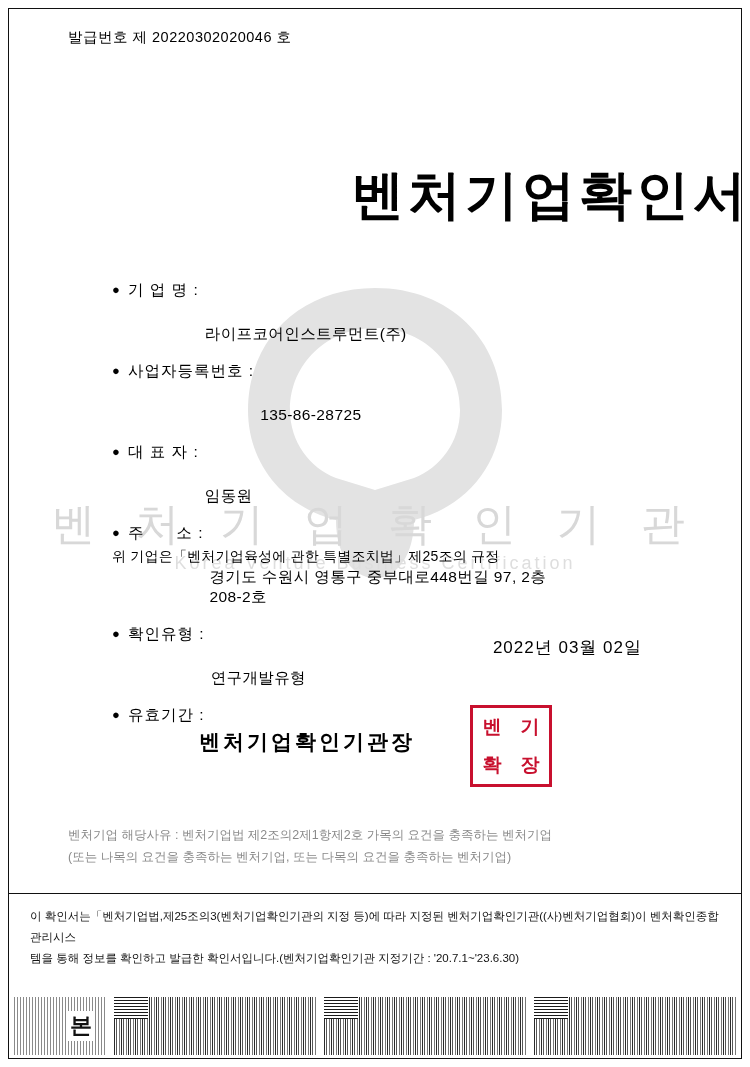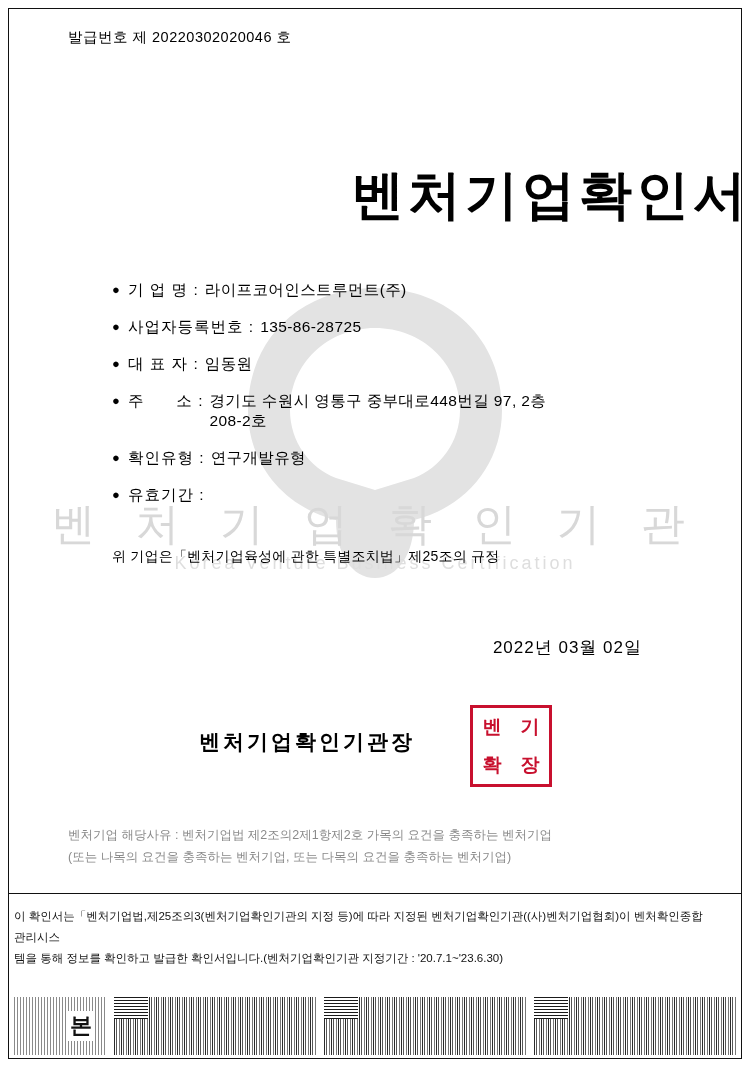--- a/index.html
+++ b/index.html
@@ -110,20 +110,21 @@
   .field-label {
     flex: 0 0 auto;
     white-space: pre;
     letter-spacing: 1px;
     line-height: 20px;
   }
   .field-value {
     margin-left: 6px;
     line-height: 20px;
     letter-spacing: 0.4px;
+    margin-top: 44px;
   }
   .field-value .line2 {
     display: block;
   }
 
   .statement {
     position: absolute;
     left: 112px;
     top: 540px;
     width: 545px;
@@ -195,21 +196,21 @@
     left: 8px;
     top: 893px;
     width: 734px;
     height: 1px;
     background: #111;
     z-index: 2;
   }
 
   .footnote {
     position: absolute;
-    left: 14px;
+    left: 30px;
     top: 906px;
     width: 692px;
     font-size: 11.5px;
     line-height: 21px;
     color: #111;
     z-index: 2;
   }
 
   
   .barcodes {

